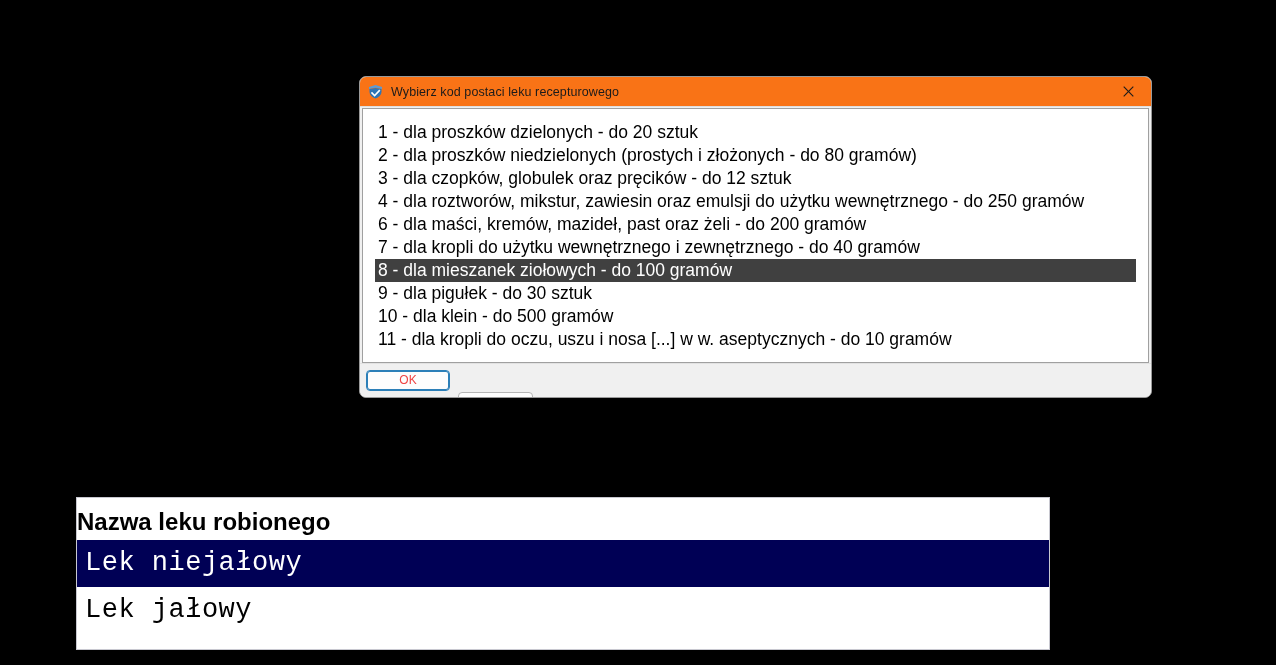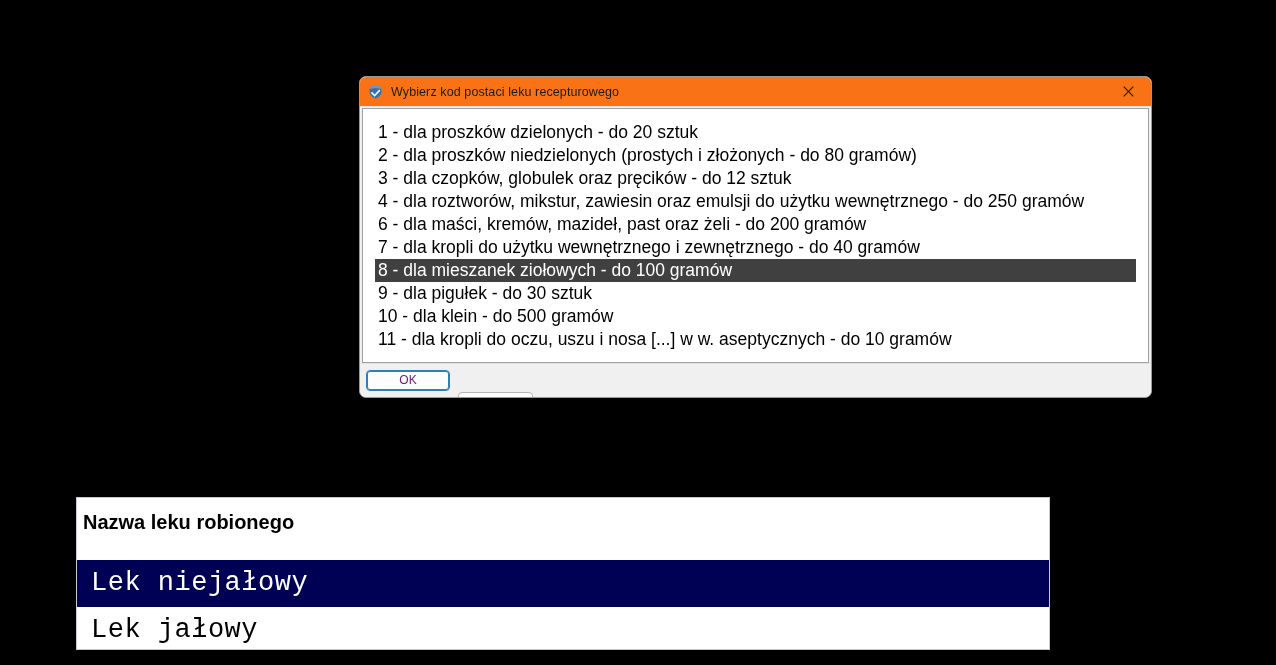--- a/index.html
+++ b/index.html
@@ -104,21 +104,21 @@
     background: #f0f0f0;
     border-top: 1px solid #e2e2e2;
     display: flex;
     align-items: center;
     padding-left: 6px;
     gap: 8px;
   }
   .btn {
     font-family: "Liberation Sans", sans-serif;
     font-size: 12px;
-    color: #701a75;
+    color: #ef4444;
     background: #fdfdfd;
     border: 1px solid #b5b5b5;
     border-radius: 4px;
     height: 21px;
     line-height: 19px;
     text-align: center;
     padding: 0;
     box-sizing: border-box;
   }
   .btn.ok {
@@ -137,36 +137,35 @@
     left: 76px;
     top: 497px;
     width: 974px;
     height: 153px;
     background: #ffffff;
     border: 1px solid #c8c8d0;
     box-sizing: border-box;
     overflow: hidden;
   }
   .panel-header {
-    font-size: 20px;
+    font-size: 24px;
     font-weight: bold;
     color: #000000;
-    height: 62px;
+    height: 42px;
     line-height: 48px;
-    padding-left: 6px;
     background: #ffffff;
     font-family: "Liberation Sans", sans-serif;
     white-space: nowrap;
   }
   .panel-row {
     font-family: "Liberation Mono", monospace;
     font-size: 27px;
     line-height: 46px;
     height: 47px;
-    padding-left: 14px;
+    padding-left: 8px;
     color: #000000;
     background: #ffffff;
     white-space: nowrap;
     letter-spacing: 0.5px;
   }
   .panel-row.highlight {
     background: #000055;
     color: #ffffff;
   }
 </style>

